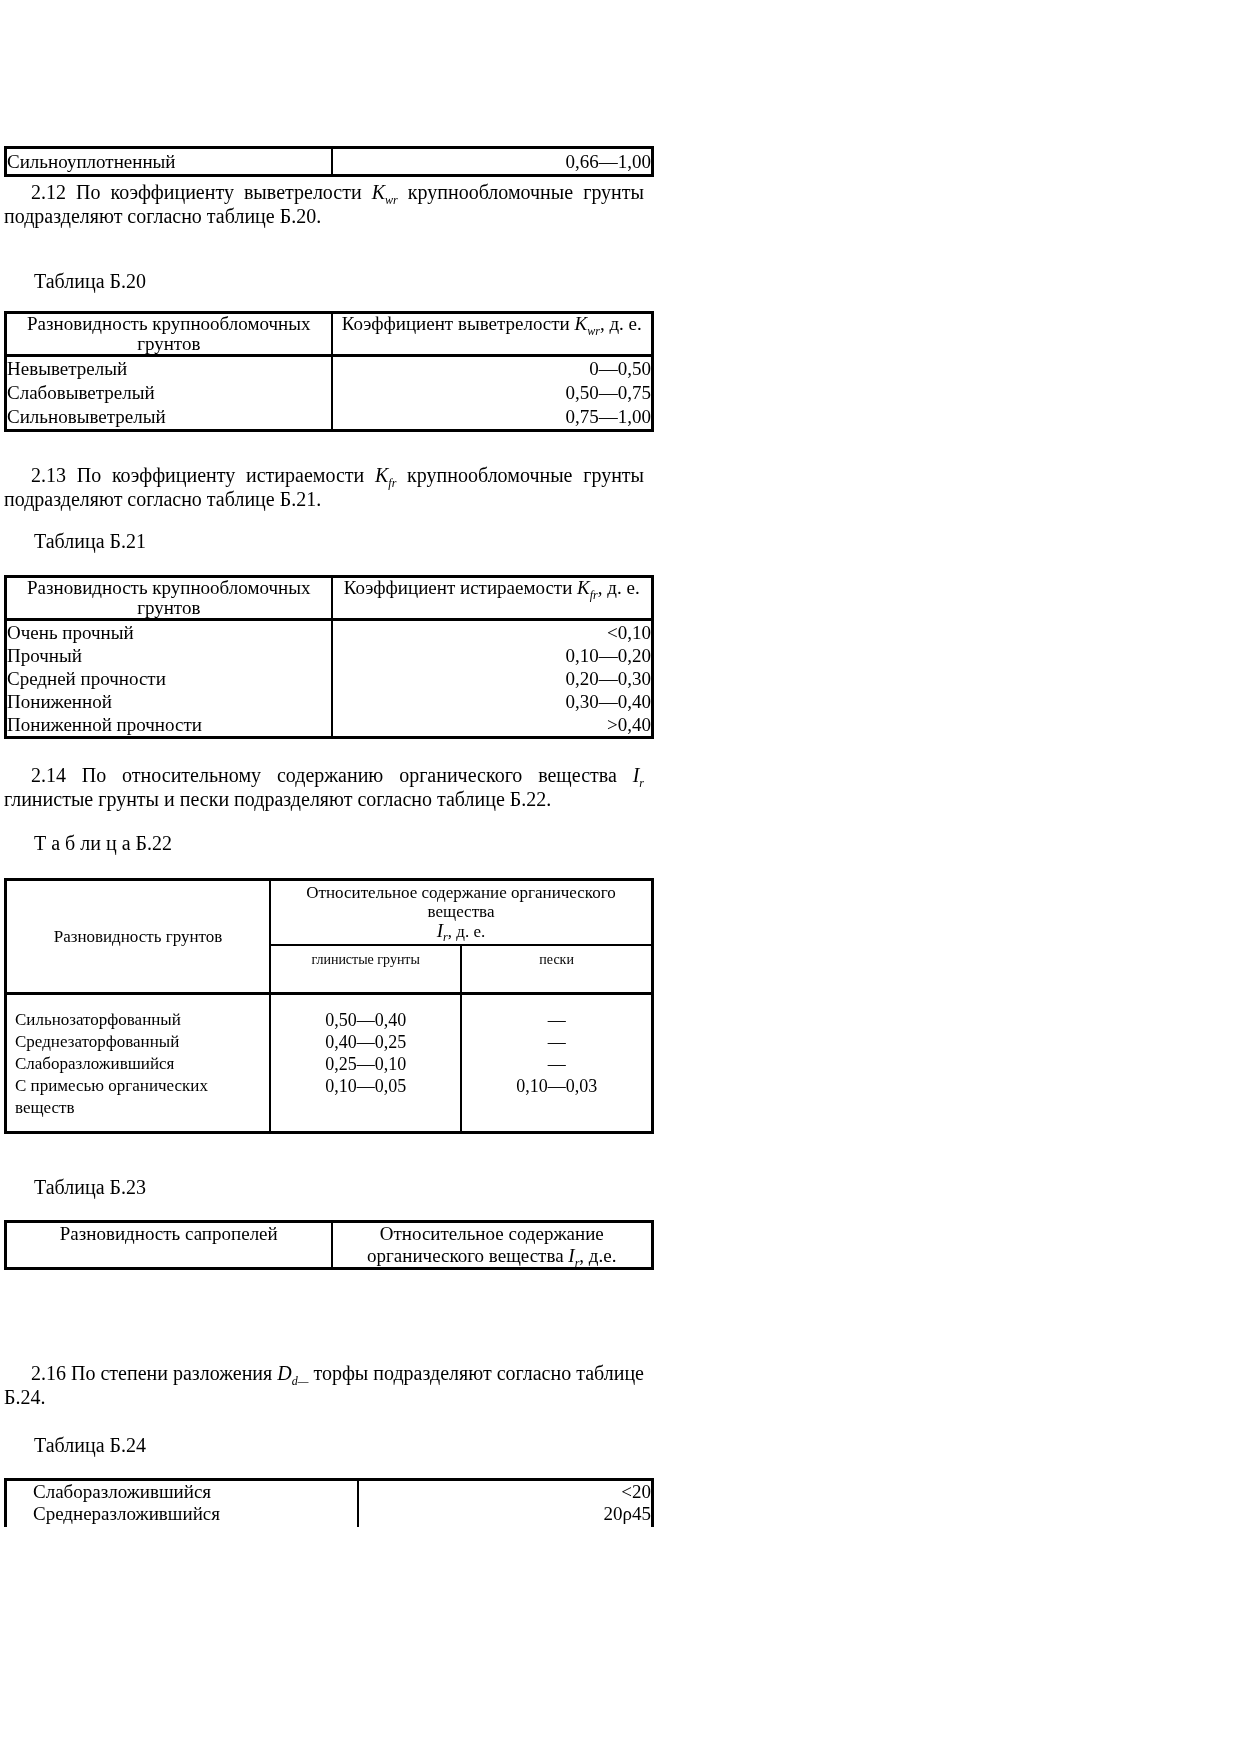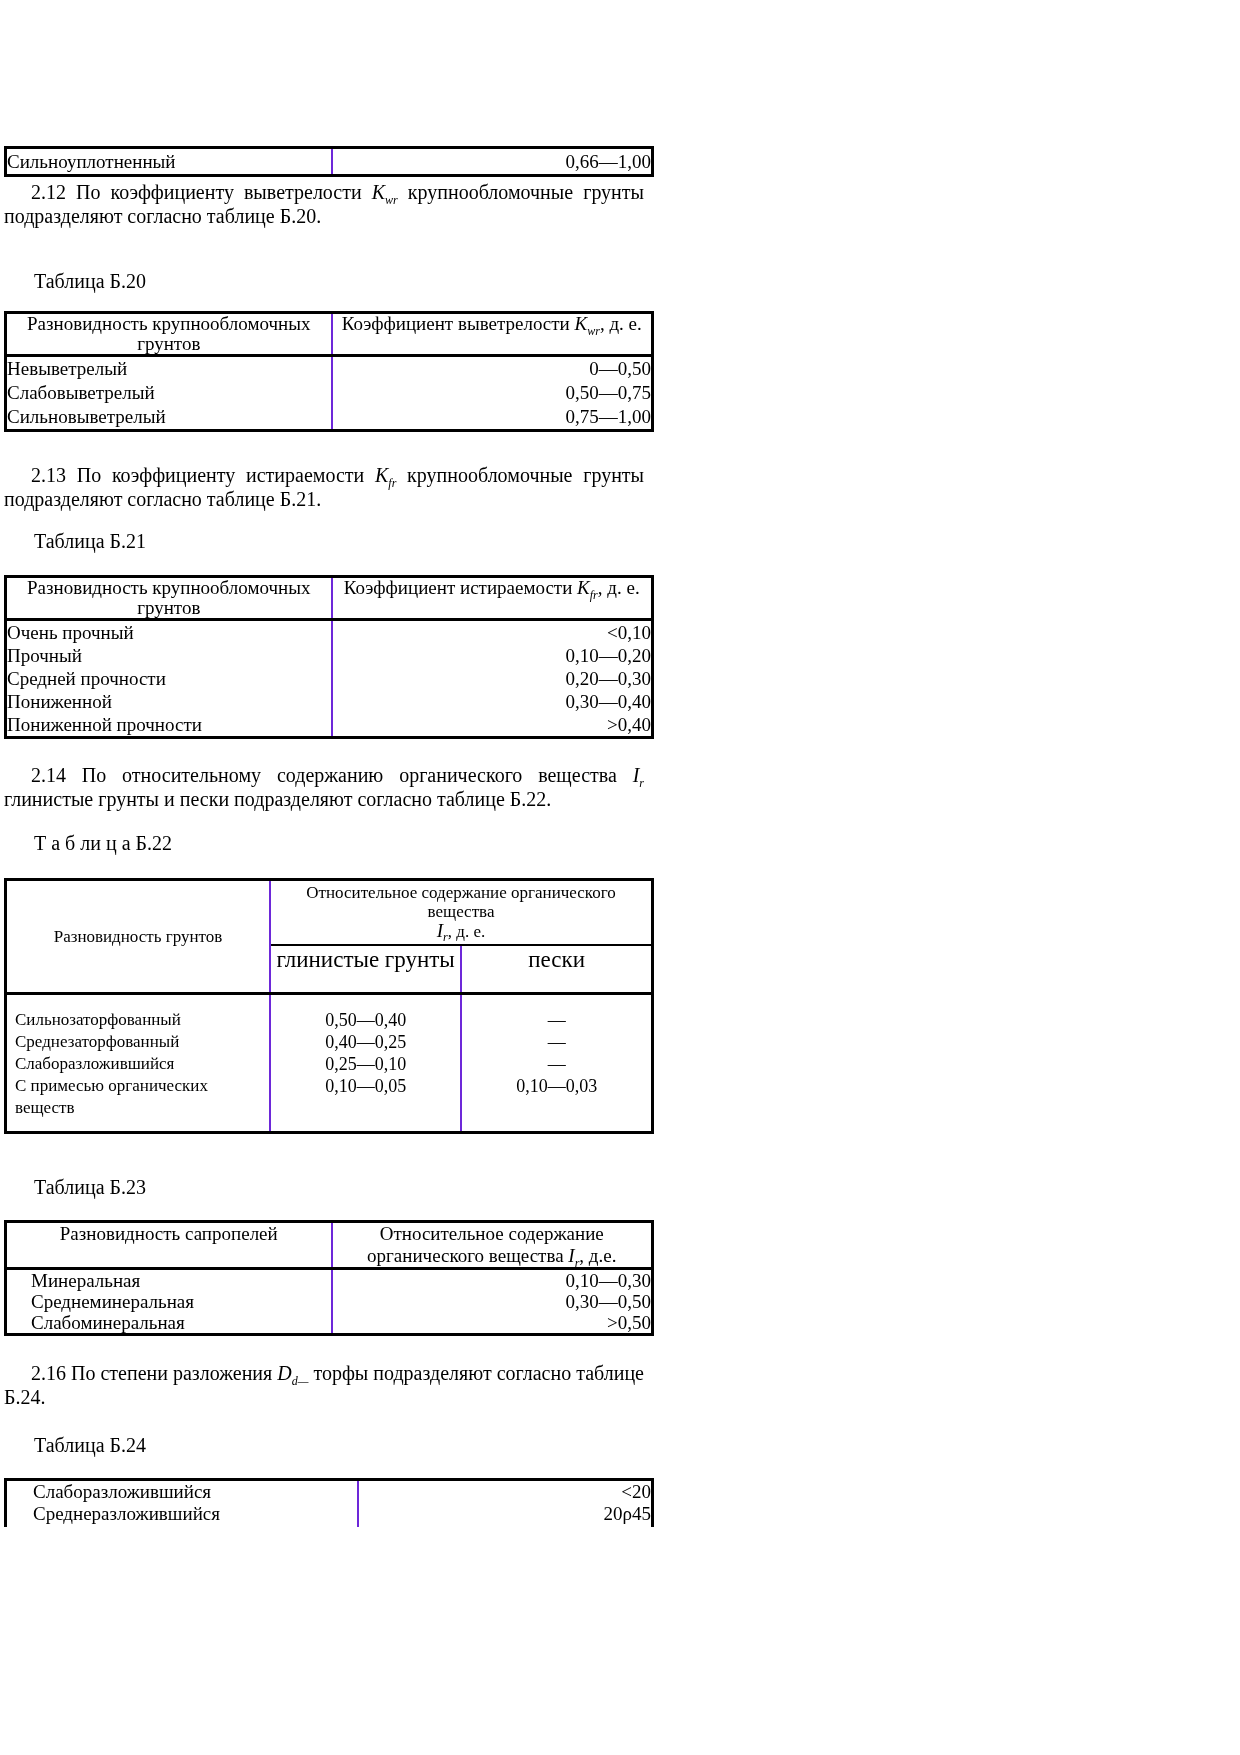--- a/index.html
+++ b/index.html
@@ -36,42 +36,42 @@
   .outer{border:3px solid #000;}
   .noBottom{border:3px solid #000;border-bottom:none;}
 
   .hdr{
     text-align:center;
     font-size:19px;
     line-height:20px;
     padding:3px 4px 4px 4px;
   }
   .hdrSep td{border-bottom:3px solid #000;}
-  .vline{border-right:2px solid #6d28d9;}
+  .vline{border-right:2px solid #000000;}
 
   .cellLines{font-size:19px;line-height:24px;padding:2px 0 5px 0;}
   .labCell{padding-left:30px;}
   .valCell{text-align:right;}
 
   .sym{font-style:italic;}
   sub.sb{font-size:12px;font-style:italic;line-height:0;}
 
   
   .fragRow td{font-size:19px;line-height:25px;padding-top:1px;padding-bottom:2px;}
 
   
   .t22 .grp{
     text-align:center;font-size:17px;line-height:19px;padding:2px 2px 3px 2px;
     border-bottom:2px solid #000;
   }
   .t22 .c1h{
     text-align:center;font-size:17px;vertical-align:middle;
   }
   .t22 .sub22{
-    text-align:center;font-size:23px;line-height:19px;padding:4px 3px;height:38px;
+    text-align:center;font-size:14px;line-height:19px;padding:4px 3px;height:38px;
   }
   .t22 .lines22{font-size:17px;line-height:22px;padding:14px 0 12px 0;}
   .t22 .lab22{padding-left:8px;}
   .t22 .val22{text-align:center;font-size:18px;}
 
   .w50{width:50%;}
   .w405{width:40.5%;}
   .w30{width:30%;}
 </style>
 </head>
@@ -185,32 +185,20 @@
 
 
     <p class="cap blk" style="top:1176px;">Таблица Б.23</p>
 
     <table class="doc outer blk" style="top:1220px;">
       <tbody>
           <tr class="hdrSep">
         <td class="w50 vline hdr" style="line-height:22px;">Разновидность сапропелей</td>
         <td class="hdr" style="line-height:22px;"><span>Относительное содержание органического вещества </span><span class="sym">I</span><sub class="sb">r</sub><span>, д.е.</span></td>
       </tr>
-      <tr>
-        <td class="w50 vline cellLines labCell" style="line-height:21px;padding-left:24px;">
-          <div>Минеральная</div>
-          <div>Среднеминеральная</div>
-          <div>Слабоминеральная</div>
-        </td>
-        <td class="cellLines valCell" style="line-height:21px;">
-          <div>0,10—0,30</div>
-          <div>0,30—0,50</div>
-          <div>&gt;0,50</div>
-        </td>
-      </tr>
     </tbody>
       </table>
 
     <p class="para blk" style="top:1361px;"><span>2.16 По степени разложения </span><span class="sym">D</span><sub class="sb">d—</sub><span> торфы подразделяют согласно таблице Б.24.</span></p>
 
     <p class="cap blk" style="top:1434px;">Таблица Б.24</p>
 
     <table class="doc noBottom blk" style="top:1478px;">
       <tbody>
       <tr>

